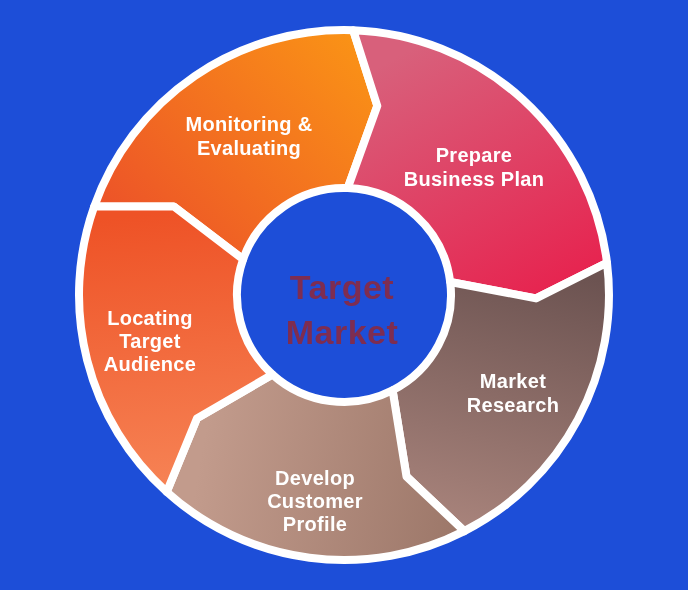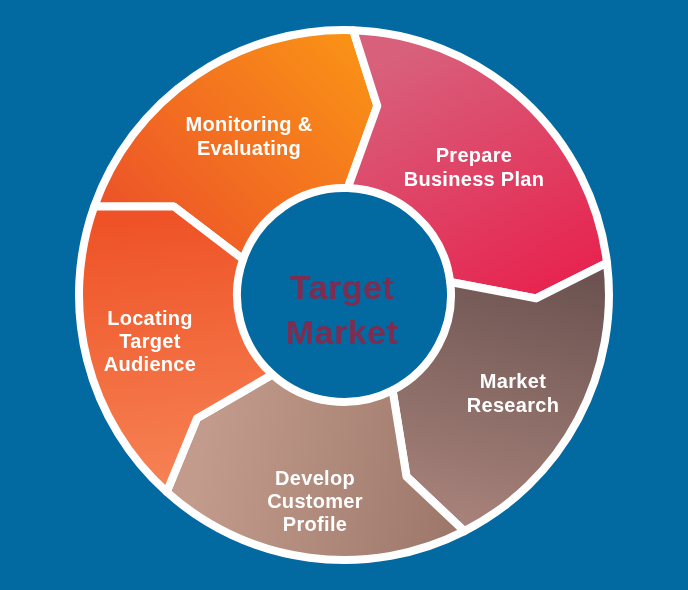--- a/index.html
+++ b/index.html
@@ -4,21 +4,21 @@
 <style>
   html, body {
     margin: 0;
     padding: 0;
     background: #ffffff;
   }
   .stage {
     position: relative;
     width: 688px;
     height: 590px;
-    background: #0369a1;
+    background: #1d4ed8;
     overflow: hidden;
     font-family: "Liberation Sans", sans-serif;
   }
   svg { display: block; }
   .seg {
     stroke: #ffffff;
     stroke-width: 8;
     stroke-linejoin: round;
   }
   .label {

